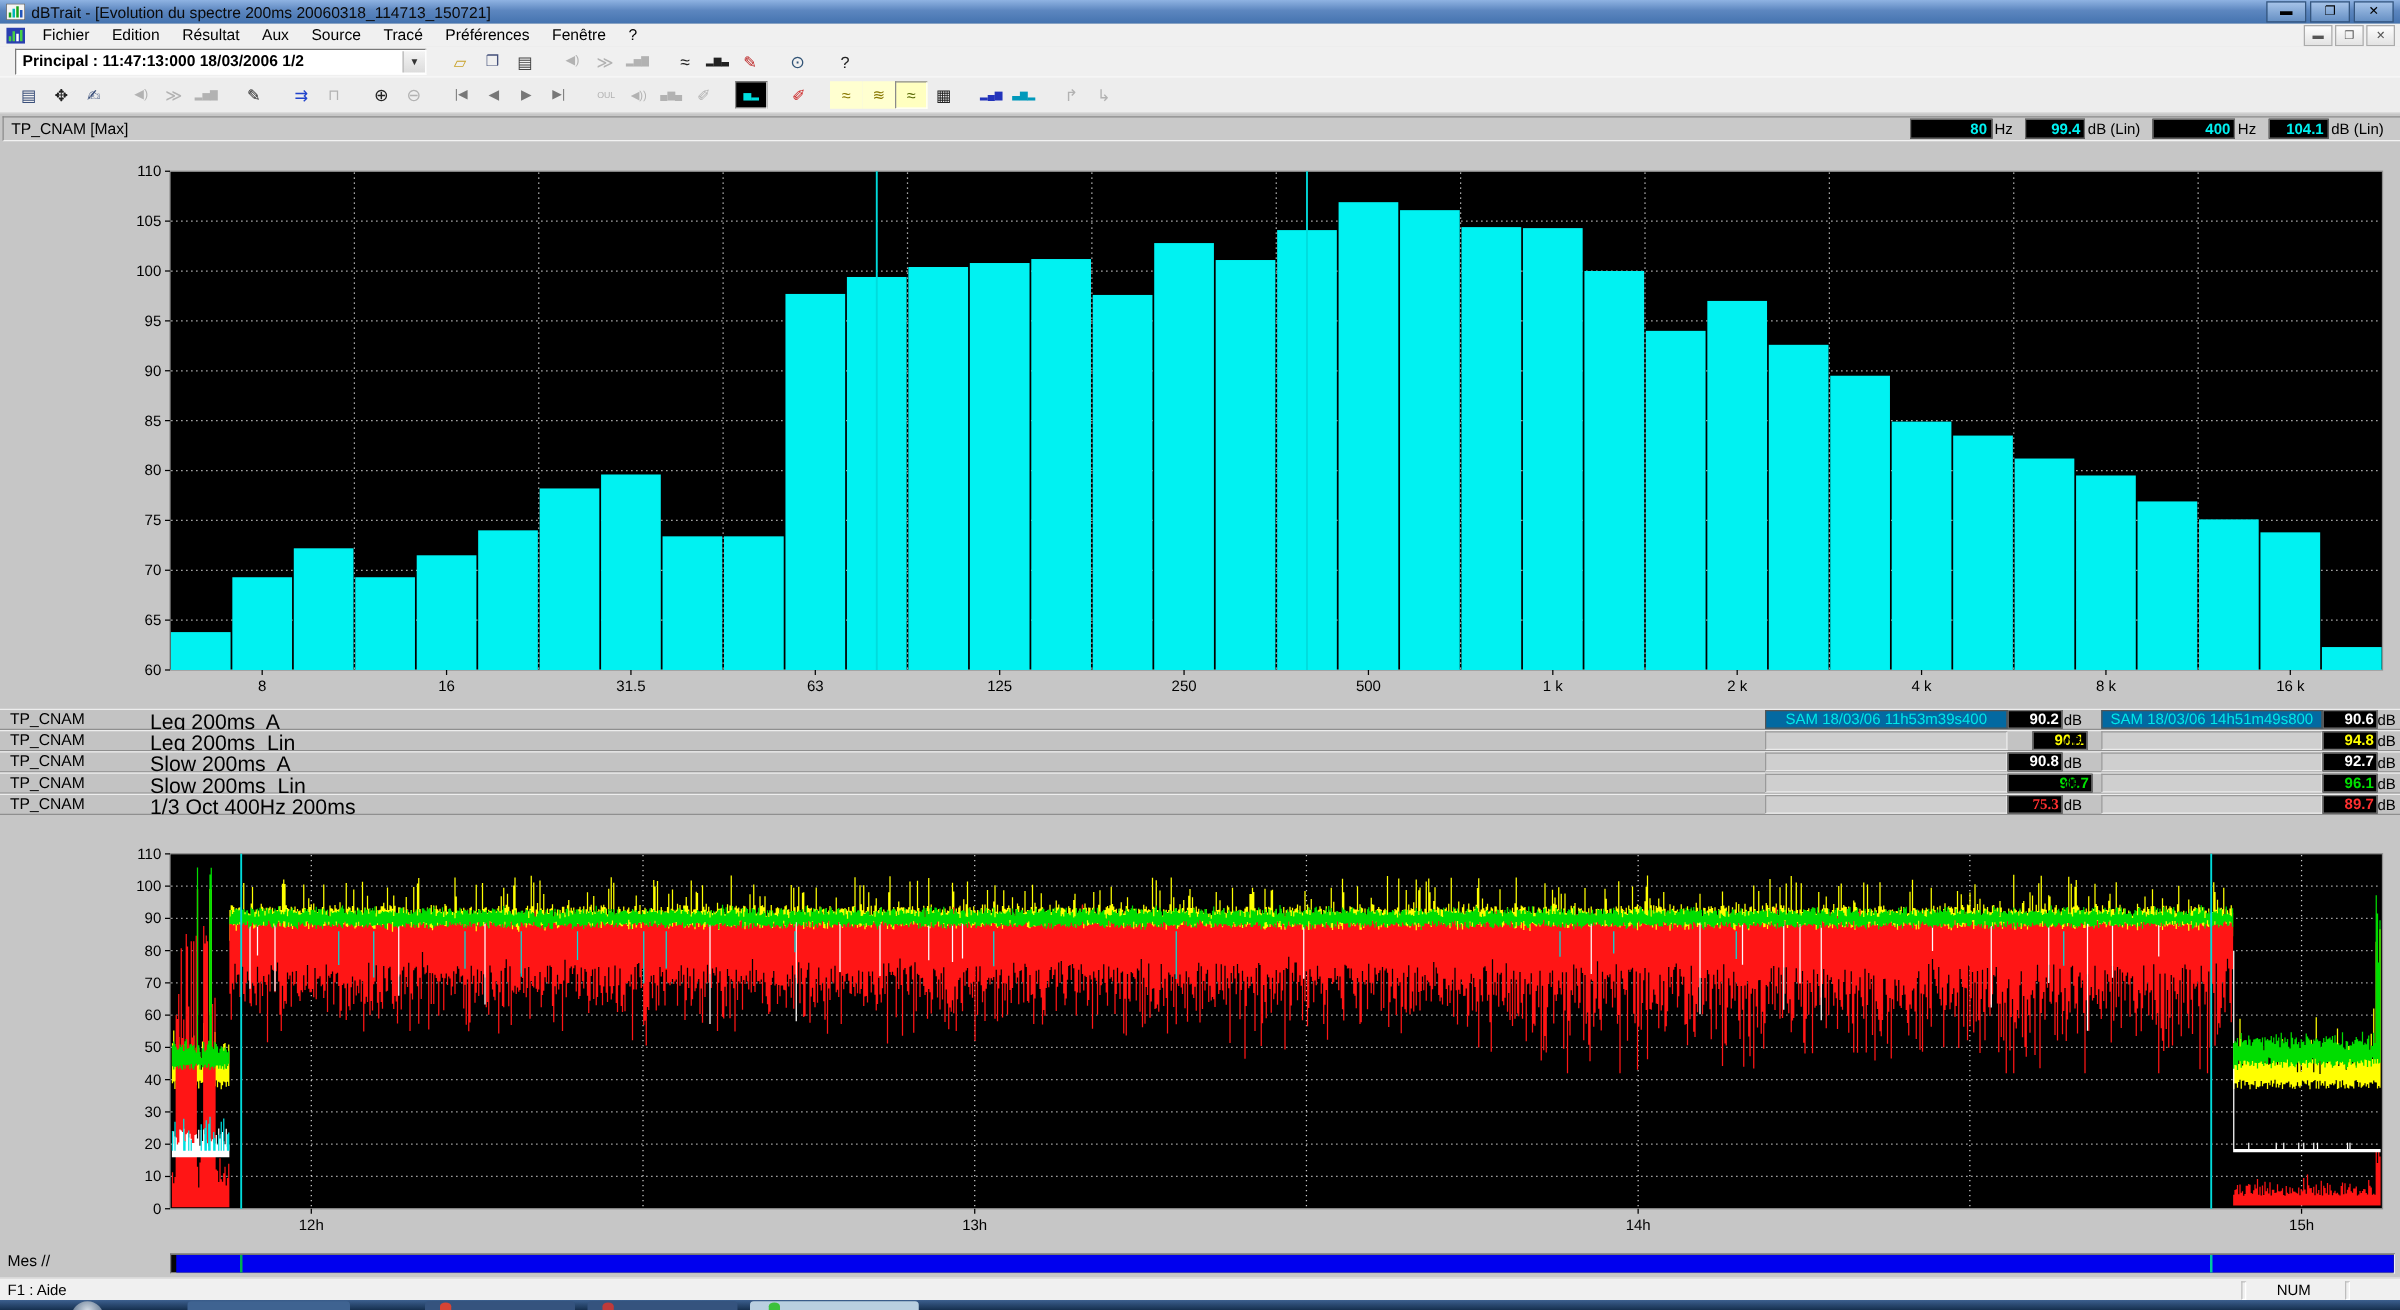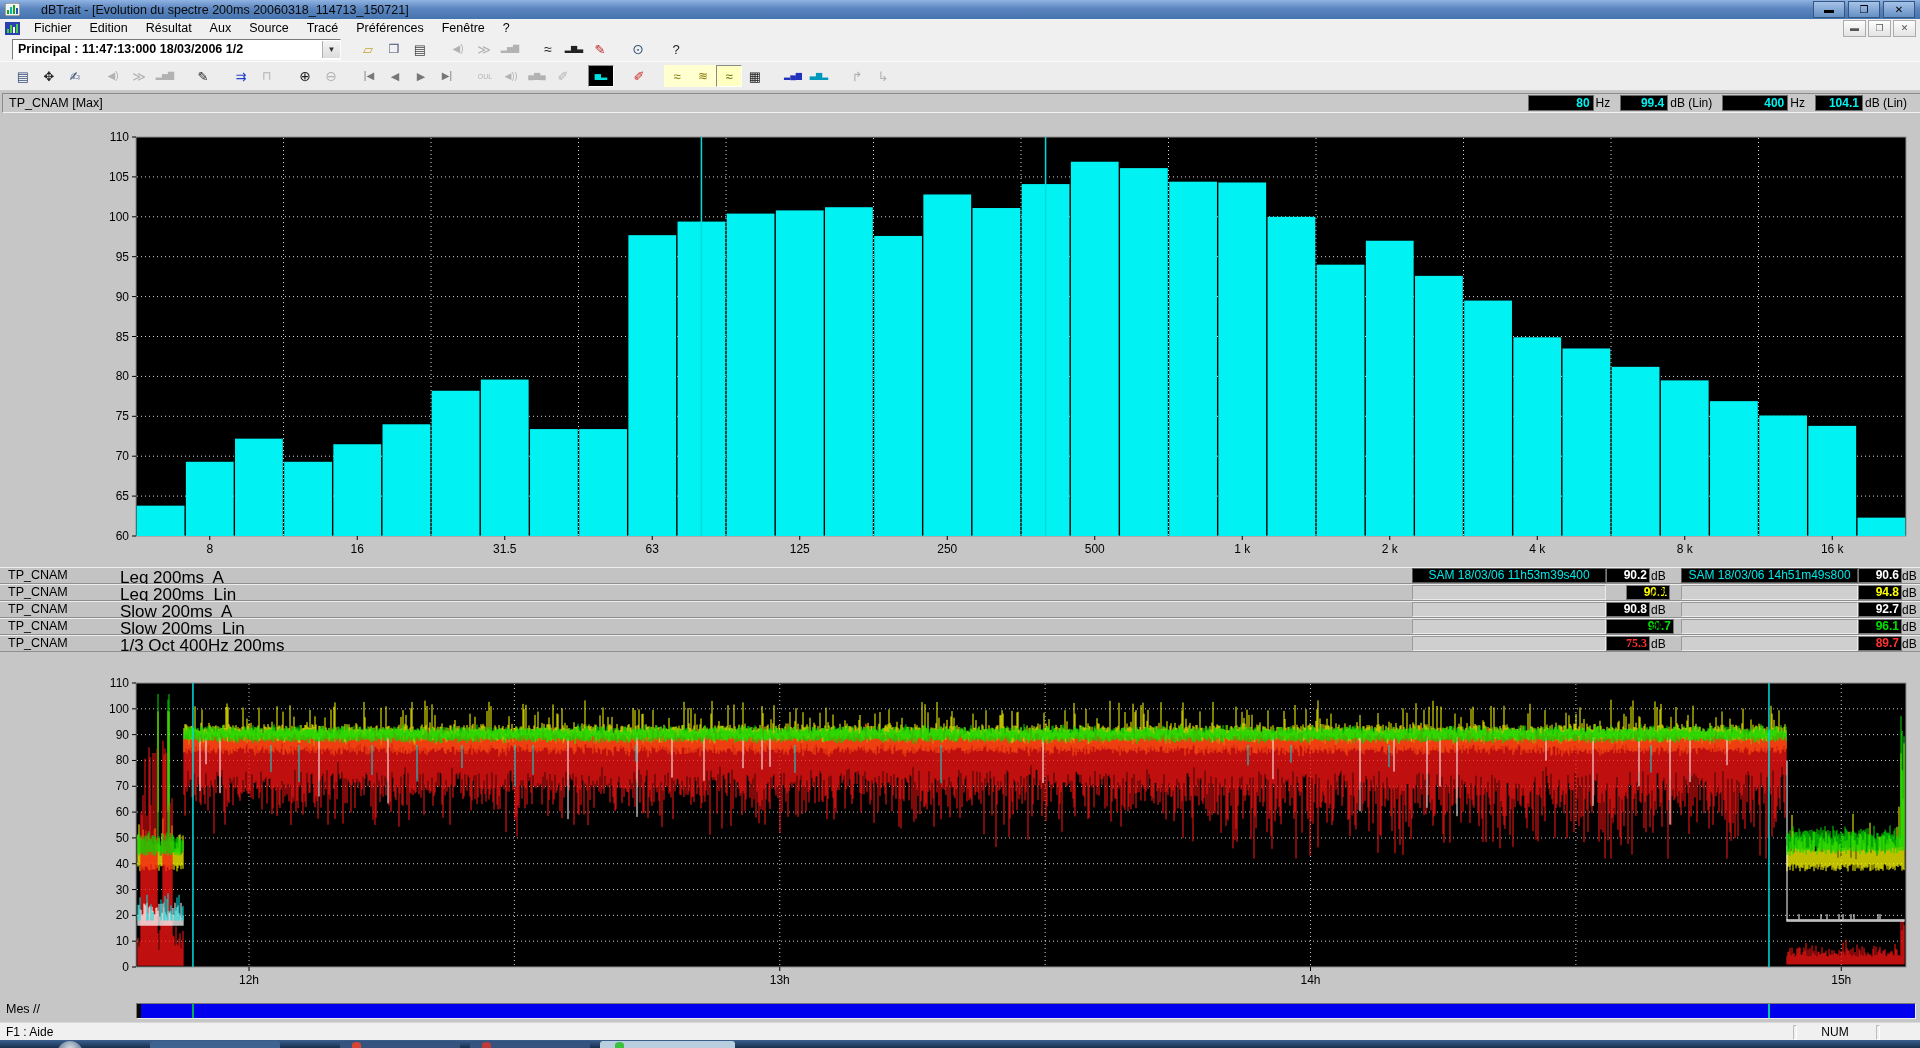--- a/index.html
+++ b/index.html
@@ -6,21 +6,21 @@
   body{
     position:relative;width:1920px;height:1048px;overflow:hidden;
     background:#c6c6c6;
     font-family:"Liberation Sans","DejaVu Sans",sans-serif;
     font-size:13px;color:#000;
     -webkit-font-smoothing:antialiased;
   }
   
   .titlebar{position:absolute;left:0;top:0;width:100%;height:19px;
     background:linear-gradient(#8fb3e2,#5c86bf 45%,#4473af);
-    display:flex;align-items:center;font-size:12.5px;color:#0a0a0a;gap:16px;}
+    display:flex;align-items:center;font-size:12.5px;color:#0a0a0a;}
   .app-icon{width:15px;height:13px;margin:0 5px;flex:none;}
   .win-btns{margin-left:auto;display:flex;gap:3px;margin-right:5px;}
   .win-btn{width:30px;height:15px;display:flex;align-items:center;justify-content:center;
     background:linear-gradient(#a6c3e8,#6690c4);border:1px solid #35567e;
     font-size:10px;line-height:1;color:#000;}
   
   .menubar{position:absolute;left:0;top:19px;width:100%;height:18px;background:#f0f0f0;
     display:flex;align-items:center;font-size:12.5px;border-bottom:1px solid #e3e3e3;}
   .menu-item{padding:1px 9px;cursor:default;}
   .mdi-btns{margin-left:auto;display:flex;gap:2px;margin-right:4px;}
@@ -54,21 +54,21 @@
   #spectrum-svg{position:absolute;left:0;top:112px;}
   #history-svg{position:absolute;left:0;top:675px;}
   
   .meas-table{position:absolute;left:0;top:567px;width:1920px;}
   .trow{position:relative;height:15px;background:#c3c3c3;
     border-top:1px solid #ededed;border-bottom:1px solid #8f8f8f;}
   .cell-source{position:absolute;left:8px;top:0px;font-size:12.5px;}
   .cell-param{position:absolute;left:120px;top:0px;font-size:17px;white-space:pre;}
   .slot{position:absolute;top:0px;height:13px;background:#cfcfcf;
     border:1px solid;border-color:#9a9a9a #ebebeb #ebebeb #9a9a9a;}
-  .slot.filled{background:#000000;color:#00e8e8;font-size:12px;text-align:center;line-height:13px;border-color:#555;}
+  .slot.filled{background:#0369a1;color:#00e8e8;font-size:12px;text-align:center;line-height:13px;border-color:#555;}
   .valbox{position:absolute;top:0px;height:13px;background:#000;font-weight:bold;font-size:12px;
     text-align:right;padding-right:2px;line-height:13px;border:1px solid #777;}
   .dbl{position:absolute;top:1px;font-size:12px;}
   
   .mes-label{position:absolute;left:6px;top:1002px;font-size:12.5px;}
   .mes-bar{position:absolute;left:136px;top:1003px;width:1778px;height:14px;background:#060606;
     border:1px solid;border-color:#777 #eee #eee #777;}
   .mes-fill{position:absolute;left:4px;top:0;right:0;bottom:0;background:#0000ee;}
   .mes-tick{position:absolute;top:0;width:2px;height:100%;}
   

